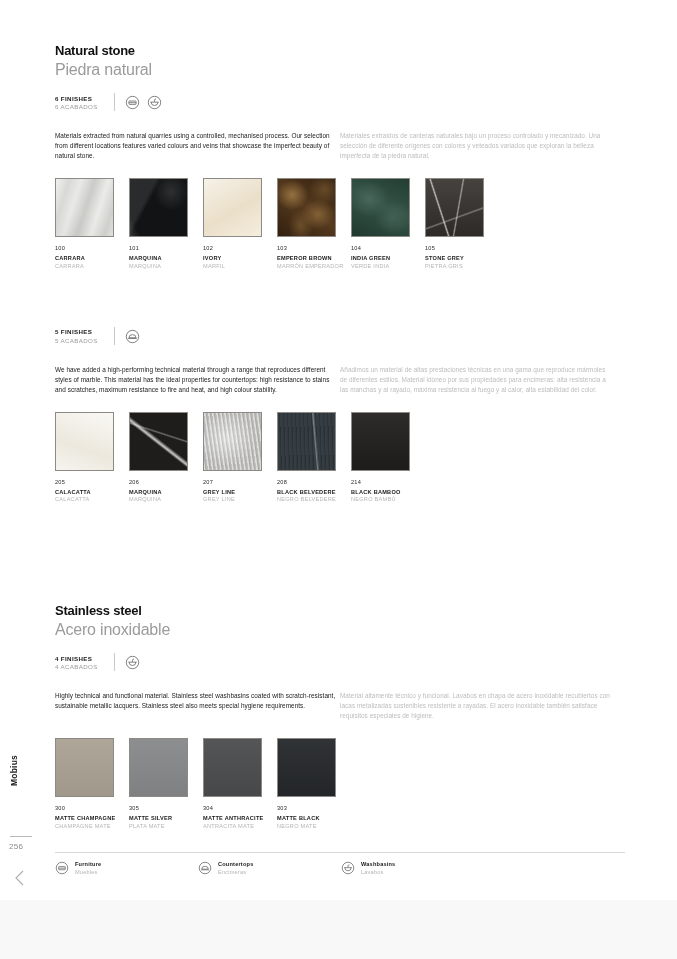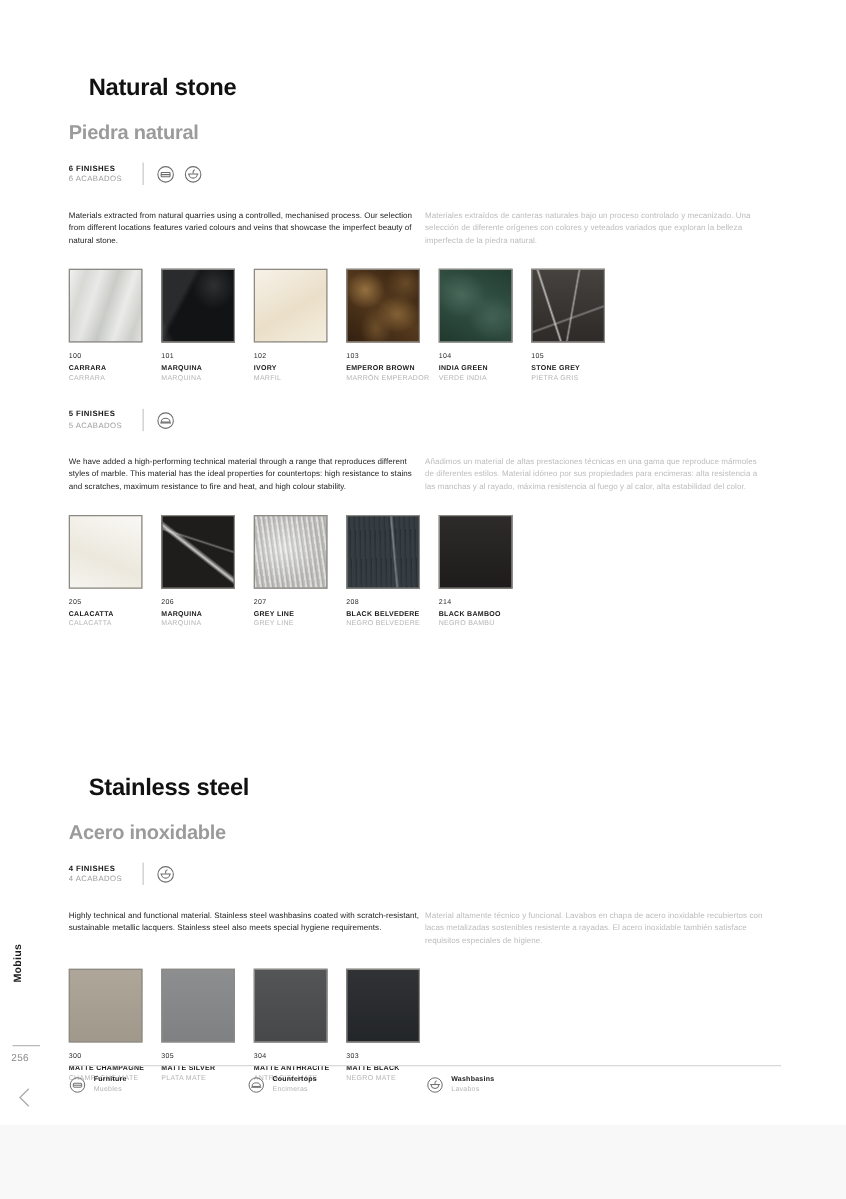--- a/index.html
+++ b/index.html
@@ -74,31 +74,31 @@
   .section {
     position: absolute;
     left: 55px;
     width: 570px;
   }
   .sec-natural { top: 44px; }
   .sec-porcelain { top: 313px; }
   .sec-steel { top: 604px; }
 
   h1.title-en {
-    margin: 16px;
-    font-size: 19px;
+    margin: 0;
+    font-size: 13px;
     font-weight: bold;
     letter-spacing: -0.25px;
     color: #111111;
     line-height: 1.15;
   }
   h2.title-es {
     margin: 2px 0 0 0;
     font-size: 16px;
-    font-weight: bold;
+    font-weight: normal;
     letter-spacing: -0.2px;
     color: #9b9b9b;
     line-height: 1.15;
   }
 
   .finishes-row {
     display: flex;
     align-items: center;
     margin-top: 12px;
     height: 22px;

